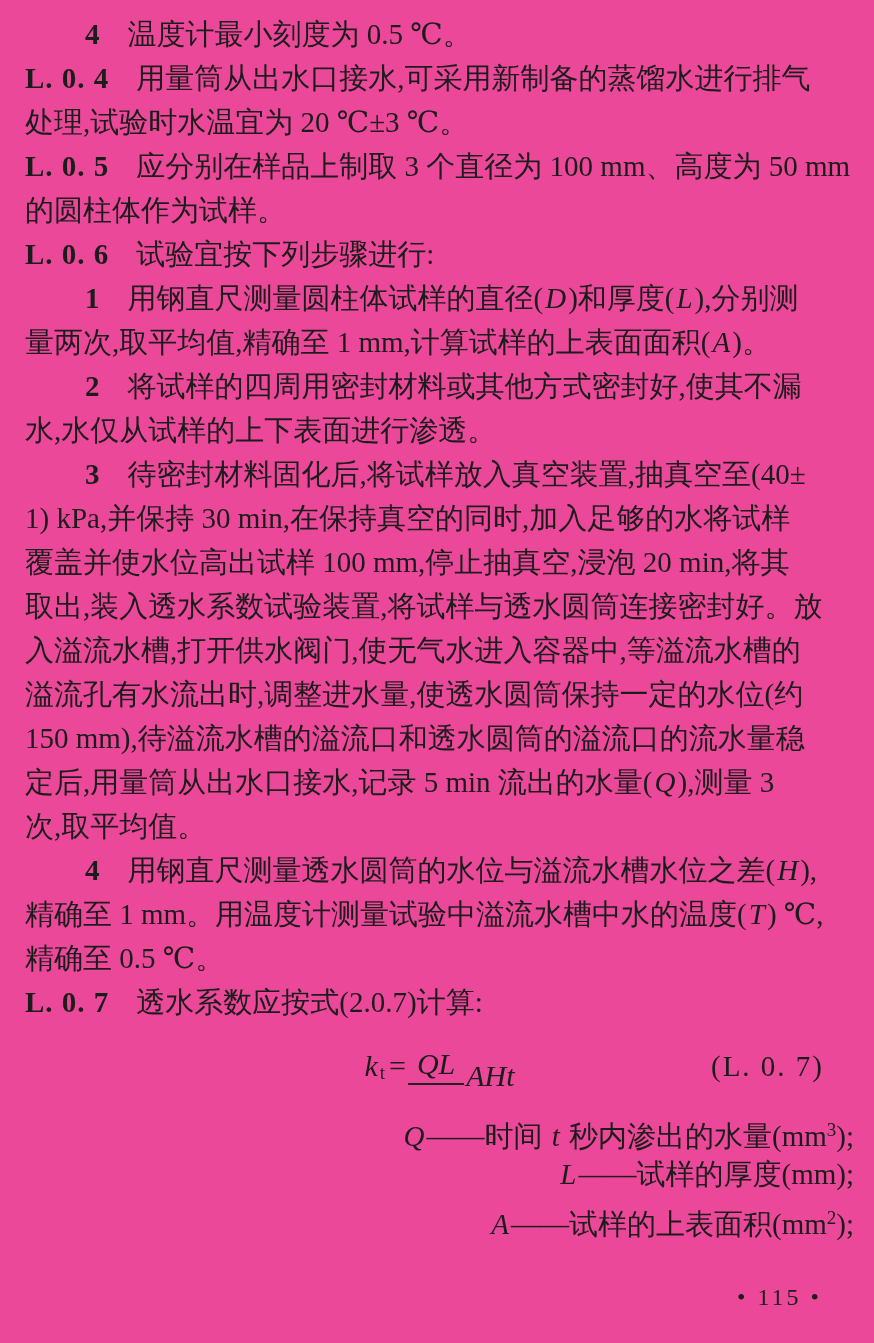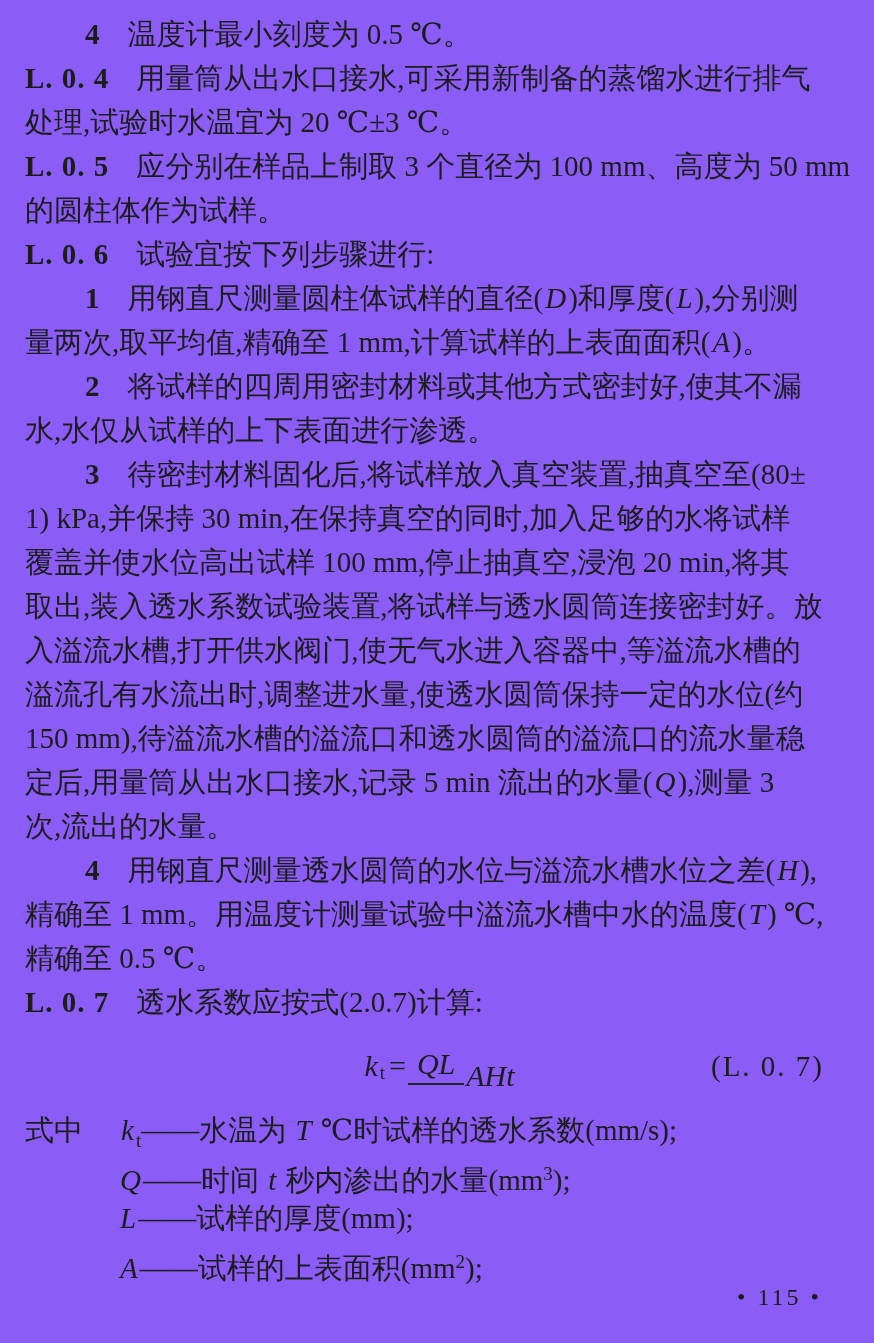--- a/index.html
+++ b/index.html
@@ -1,34 +1,34 @@
 <!DOCTYPE html>
 <html><head>
 <meta charset="utf-8">
 <style>
   html, body { margin: 0; padding: 0; background: #ffffff; }
   .page {
     position: relative;
     width: 874px;
     height: 1343px;
-    background: #8b5cf6;
+    background: #ec4899;
     color: #1c1c1c;
     font-family: "Liberation Serif", "DejaVu Serif", serif;
     overflow: hidden;
   }
   .content { padding: 12px 20px 0 25px; }
   .line {
     height: 44px;
     line-height: 44px;
     font-size: 29px;
     white-space: nowrap;
     letter-spacing: 0px;
   }
   .item { padding-left: 60px; }
-  .def  { padding-left: 93px; }
+  .def  { padding-left: 93px; text-align: right; }
   .lbl { font-weight: 700; margin-right: 27px; letter-spacing: 1px; }
   .gap { margin-right: 36px; }
   .i   { font-style: italic; padding: 0 2px; }
   .sup { font-size: 19px; vertical-align: 10px; }
   .sub { font-size: 19px; vertical-align: -7px; }
 
   .formula-row {
     position: relative;
     height: 84px;
     display: flex;
@@ -68,50 +68,49 @@
         <div class="line item"><span class="lbl">4</span><span>温度计最小刻度为 0.5 ℃。</span></div>
         <div class="line plain"><span class="lbl">L. 0. 4</span><span>用量筒从出水口接水,可采用新制备的蒸馏水进行排气</span></div>
         <div class="line plain"><span>处理,试验时水温宜为 20 ℃±3 ℃。</span></div>
         <div class="line plain"><span class="lbl">L. 0. 5</span><span>应分别在样品上制取 3 个直径为 100 mm、高度为 50 mm</span></div>
         <div class="line plain"><span>的圆柱体作为试样。</span></div>
         <div class="line plain"><span class="lbl">L. 0. 6</span><span>试验宜按下列步骤进行:</span></div>
         <div class="line item"><span class="lbl">1</span><span>用钢直尺测量圆柱体试样的直径(</span><span class="i">D</span><span>)和厚度(</span><span class="i">L</span><span>),分别测</span></div>
         <div class="line plain"><span>量两次,取平均值,精确至 1 mm,计算试样的上表面面积(</span><span class="i">A</span><span>)。</span></div>
         <div class="line item"><span class="lbl">2</span><span>将试样的四周用密封材料或其他方式密封好,使其不漏</span></div>
         <div class="line plain"><span>水,水仅从试样的上下表面进行渗透。</span></div>
-        <div class="line item"><span class="lbl">3</span><span>待密封材料固化后,将试样放入真空装置,抽真空至(80±</span></div>
+        <div class="line item"><span class="lbl">3</span><span>待密封材料固化后,将试样放入真空装置,抽真空至(40±</span></div>
         <div class="line plain"><span>1) kPa,并保持 30 min,在保持真空的同时,加入足够的水将试样</span></div>
         <div class="line plain"><span>覆盖并使水位高出试样 100 mm,停止抽真空,浸泡 20 min,将其</span></div>
         <div class="line plain"><span>取出,装入透水系数试验装置,将试样与透水圆筒连接密封好。放</span></div>
         <div class="line plain"><span>入溢流水槽,打开供水阀门,使无气水进入容器中,等溢流水槽的</span></div>
         <div class="line plain"><span>溢流孔有水流出时,调整进水量,使透水圆筒保持一定的水位(约</span></div>
         <div class="line plain"><span>150 mm),待溢流水槽的溢流口和透水圆筒的溢流口的流水量稳</span></div>
         <div class="line plain"><span>定后,用量筒从出水口接水,记录 5 min 流出的水量(</span><span class="i">Q</span><span>),测量 3</span></div>
-        <div class="line plain"><span>次,流出的水量。</span></div>
+        <div class="line plain"><span>次,取平均值。</span></div>
         <div class="line item"><span class="lbl">4</span><span>用钢直尺测量透水圆筒的水位与溢流水槽水位之差(</span><span class="i">H</span><span>),</span></div>
         <div class="line plain"><span>精确至 1 mm。用温度计测量试验中溢流水槽中水的温度(</span><span class="i">T</span><span>) ℃,</span></div>
         <div class="line plain"><span>精确至 0.5 ℃。</span></div>
         <div class="line plain"><span class="lbl">L. 0. 7</span><span>透水系数应按式(2.0.7)计算:</span></div>
       </div>
 
     <div class="formula-row">
       <span class="f-group">
           <span class="i">k</span>
           <span class="f-sub">t</span>
           <span class="f-eq">=</span>
           <span class="fraction">
             <span class="num i">QL</span>
             <span class="den i">AHt</span>
           </span>
         </span>
       <span class="eqno">(L. 0. 7)</span>
     </div>
 
     <div id="lines-defs">
-        <div class="line plain"><span class="gap">式中</span><span class="i">k</span><span class="sub">t</span><span>——水温为 </span><span class="i">T</span><span> ℃时试样的透水系数(mm/s);</span></div>
         <div class="line def"><span class="i">Q</span><span>——时间 </span><span class="i">t</span><span> 秒内渗出的水量(mm</span><span class="sup">3</span><span>);</span></div>
         <div class="line def"><span class="i">L</span><span>——试样的厚度(mm);</span></div>
         <div class="line def"><span class="i">A</span><span>——试样的上表面积(mm</span><span class="sup">2</span><span>);</span></div>
       </div>
 
   </div>
 
   <div class="pagenum">• 115 •</div>
 </div>
 

